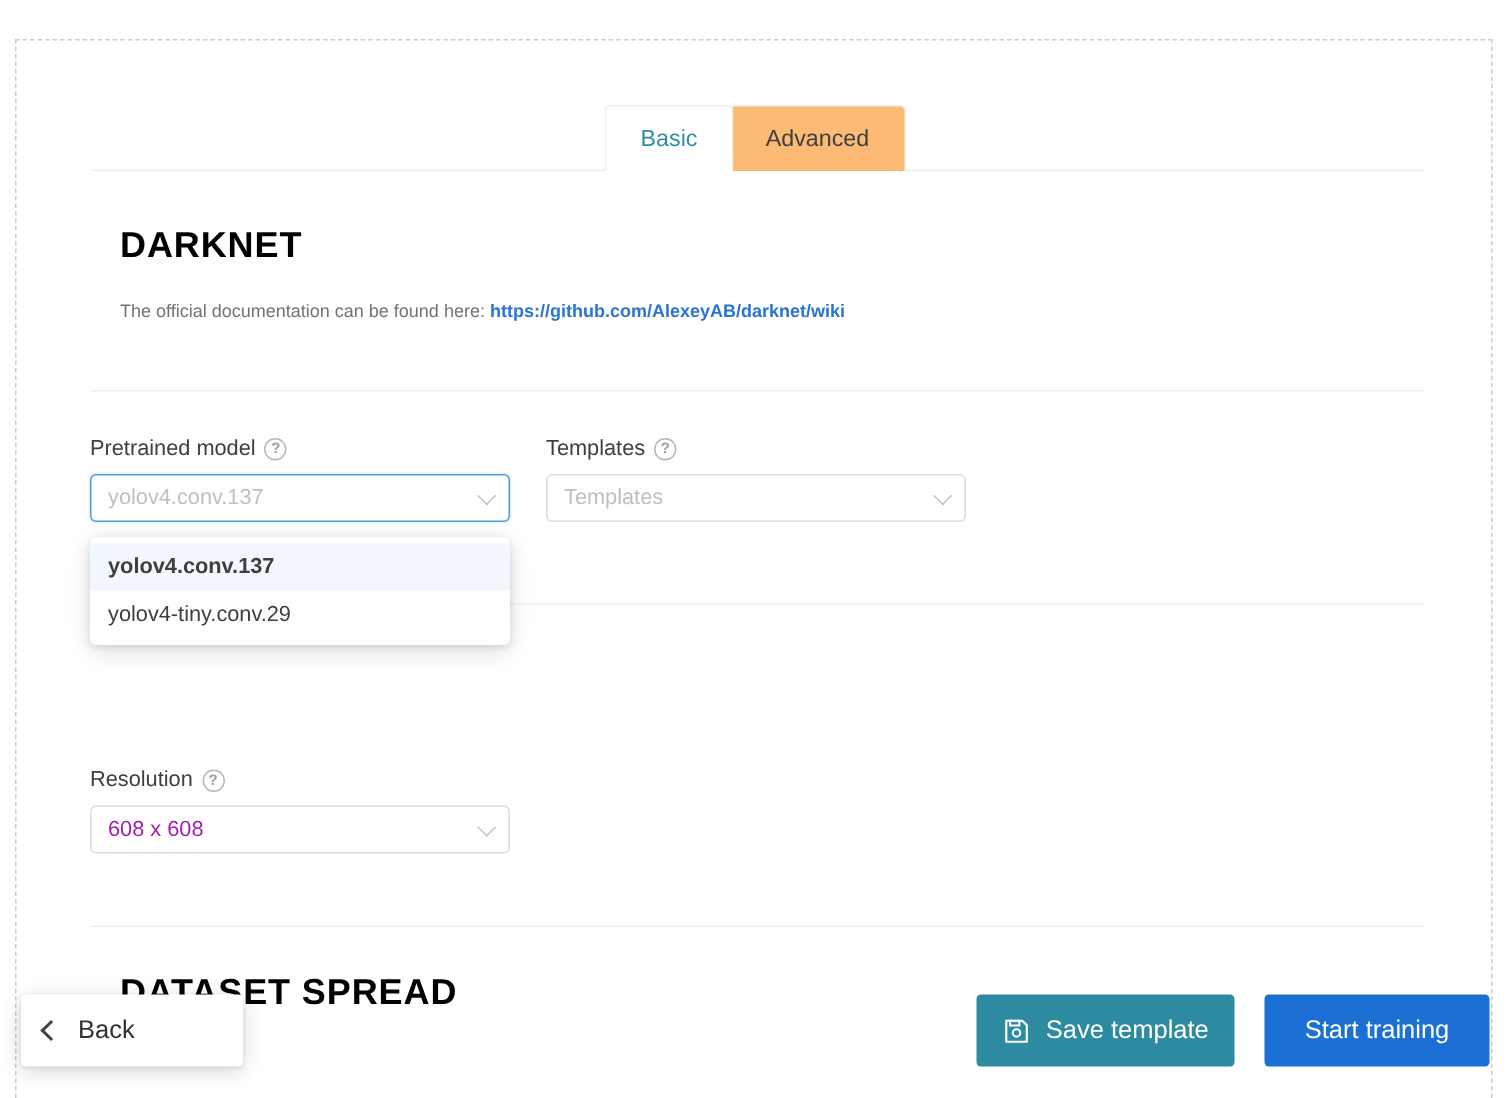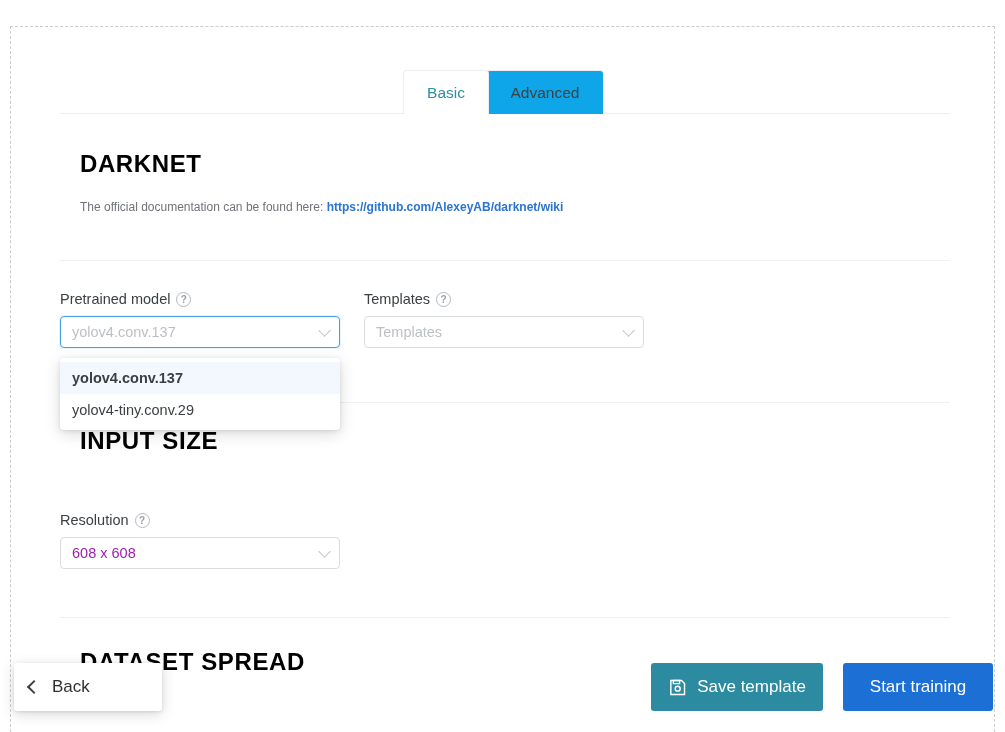--- a/index.html
+++ b/index.html
@@ -66,21 +66,21 @@
   .tab.basic::after {
     content: "";
     position: absolute;
     left: 0; right: 0; bottom: -1px;
     height: 1px;
     background: #ffffff;
   }
   .tab.advanced {
     left: 426px;
     width: 118px;
-    background: #0ea5e9;
+    background: #fdba74;
     color: #3c4043;
     border-color: #eceef0;
     z-index: 2;
   }
 
   .section-title {
     font-size: 24px;
     font-weight: bold;
     letter-spacing: 0.6px;
     color: #000000;
@@ -303,21 +303,20 @@
       <span class="help-icon">?</span>
     </div>
     <div class="select-box">
       <span class="placeholder">Templates</span>
       <span class="chev"></span>
     </div>
   </div>
 
   <div class="divider" style="position:absolute; left:60px; top:402px;"></div>
 
-  <div class="section-title heading-input-size">INPUT SIZE</div>
 
   <div style="position:absolute; left:60px; top:512px;">
     <div class="field-label">
       <span>Resolution</span>
       <span class="help-icon">?</span>
     </div>
     <div class="select-box">
       <span class="value">608 x 608</span>
       <span class="chev"></span>
     </div>

